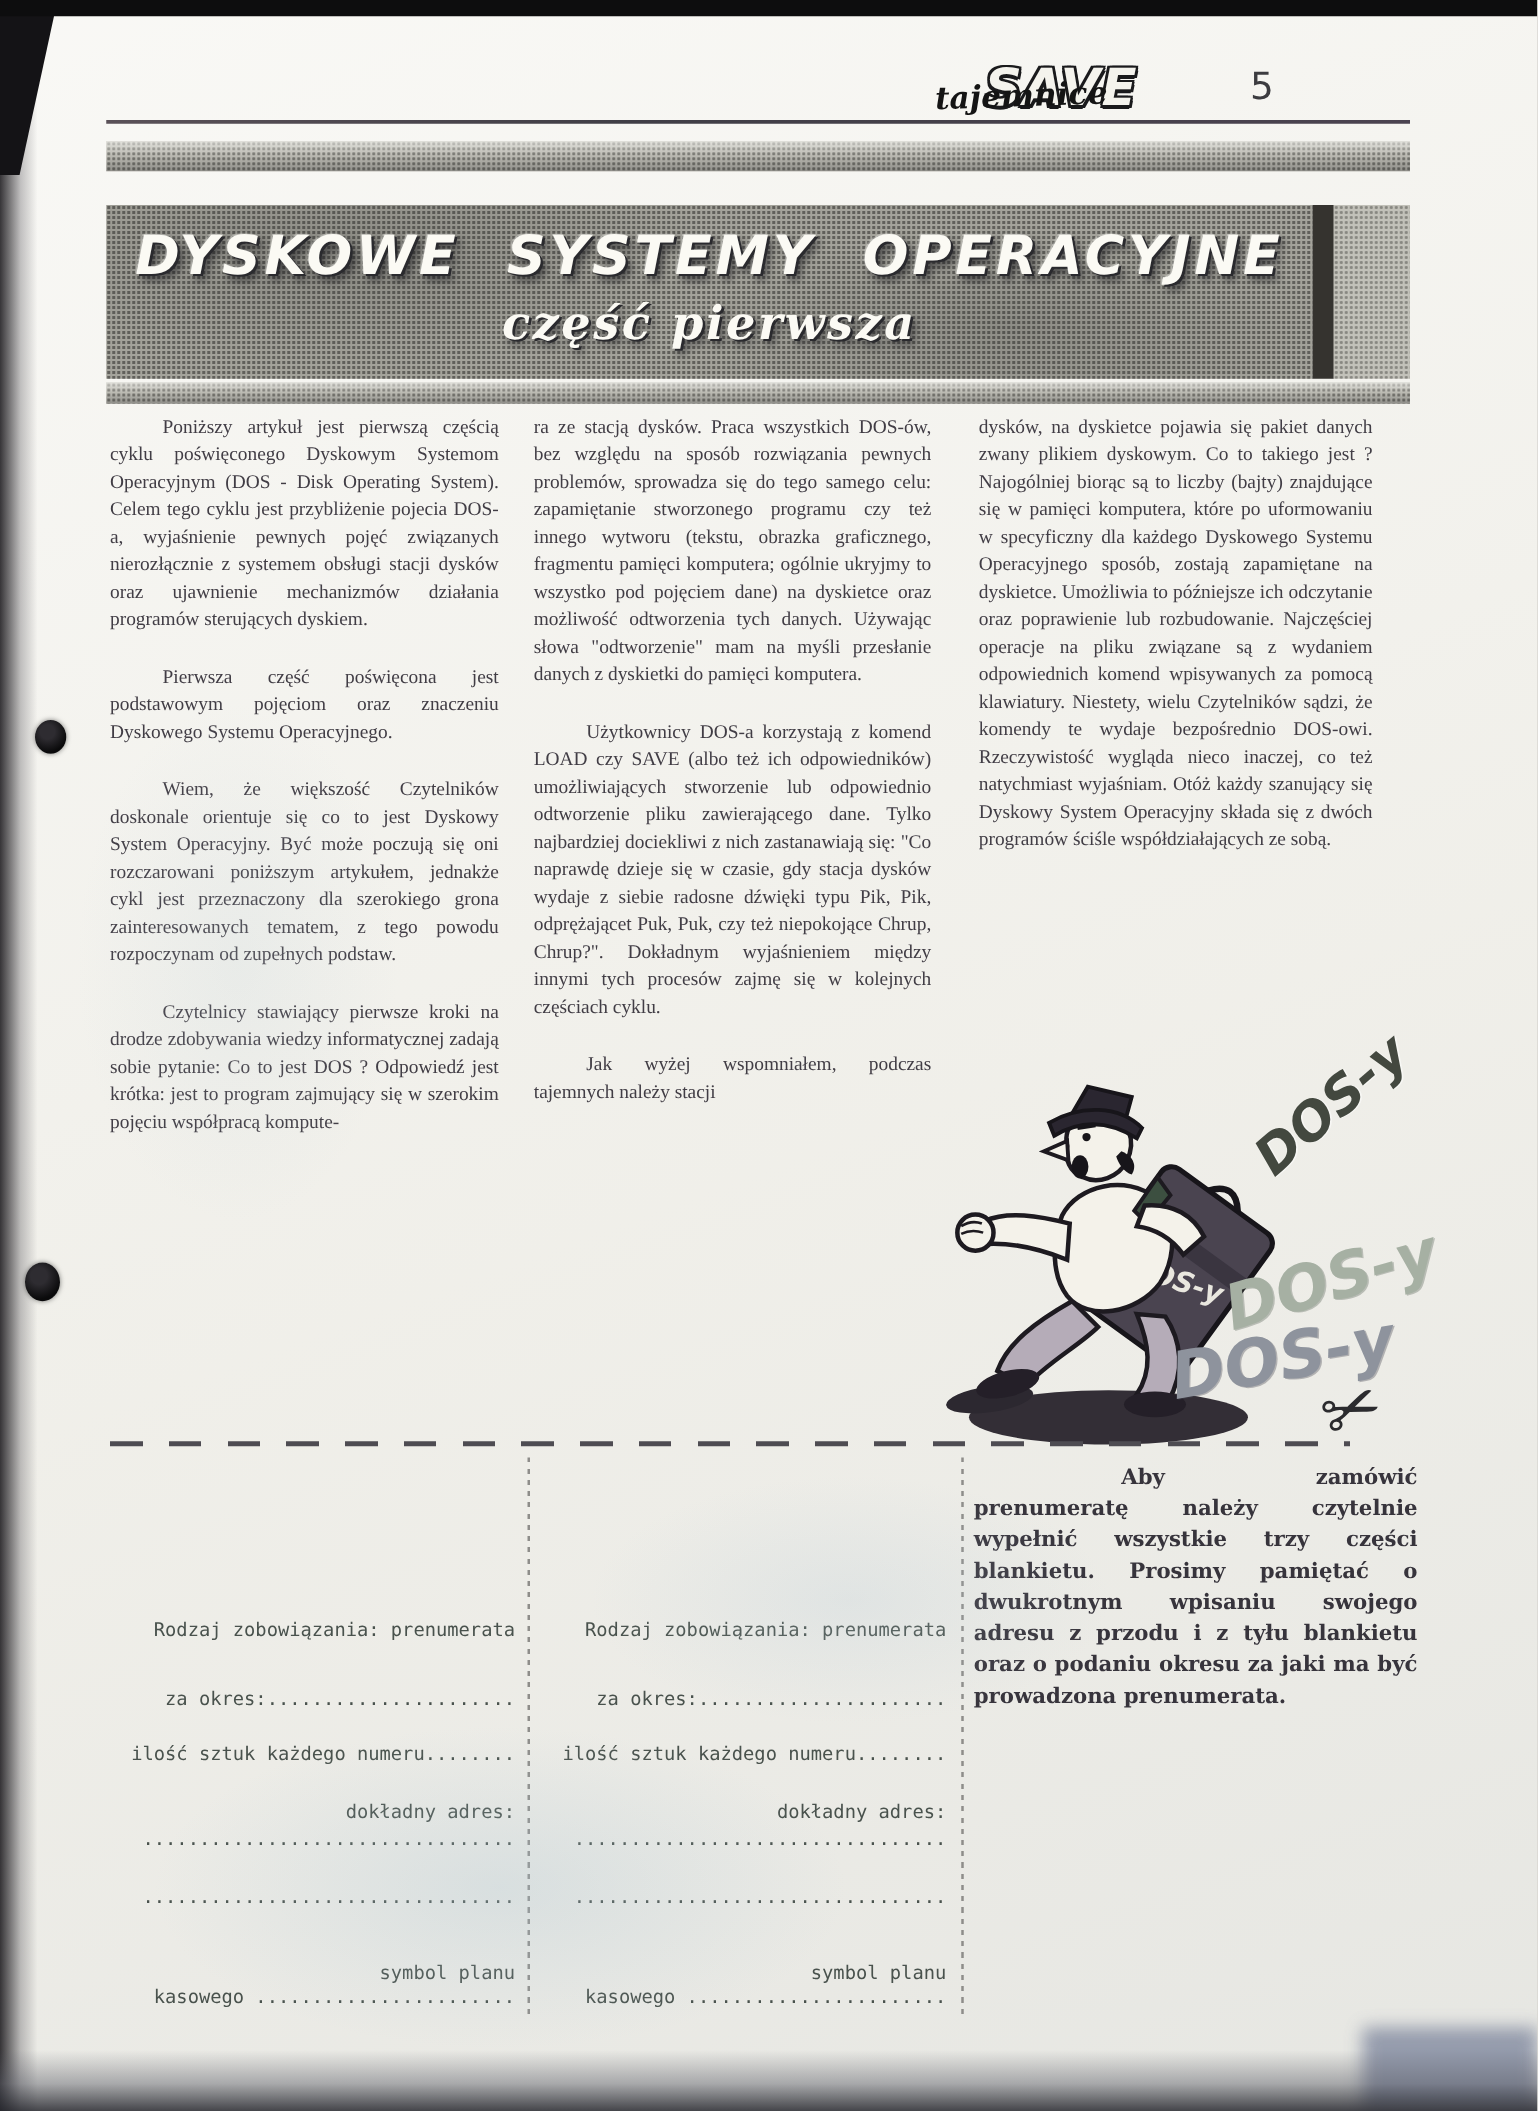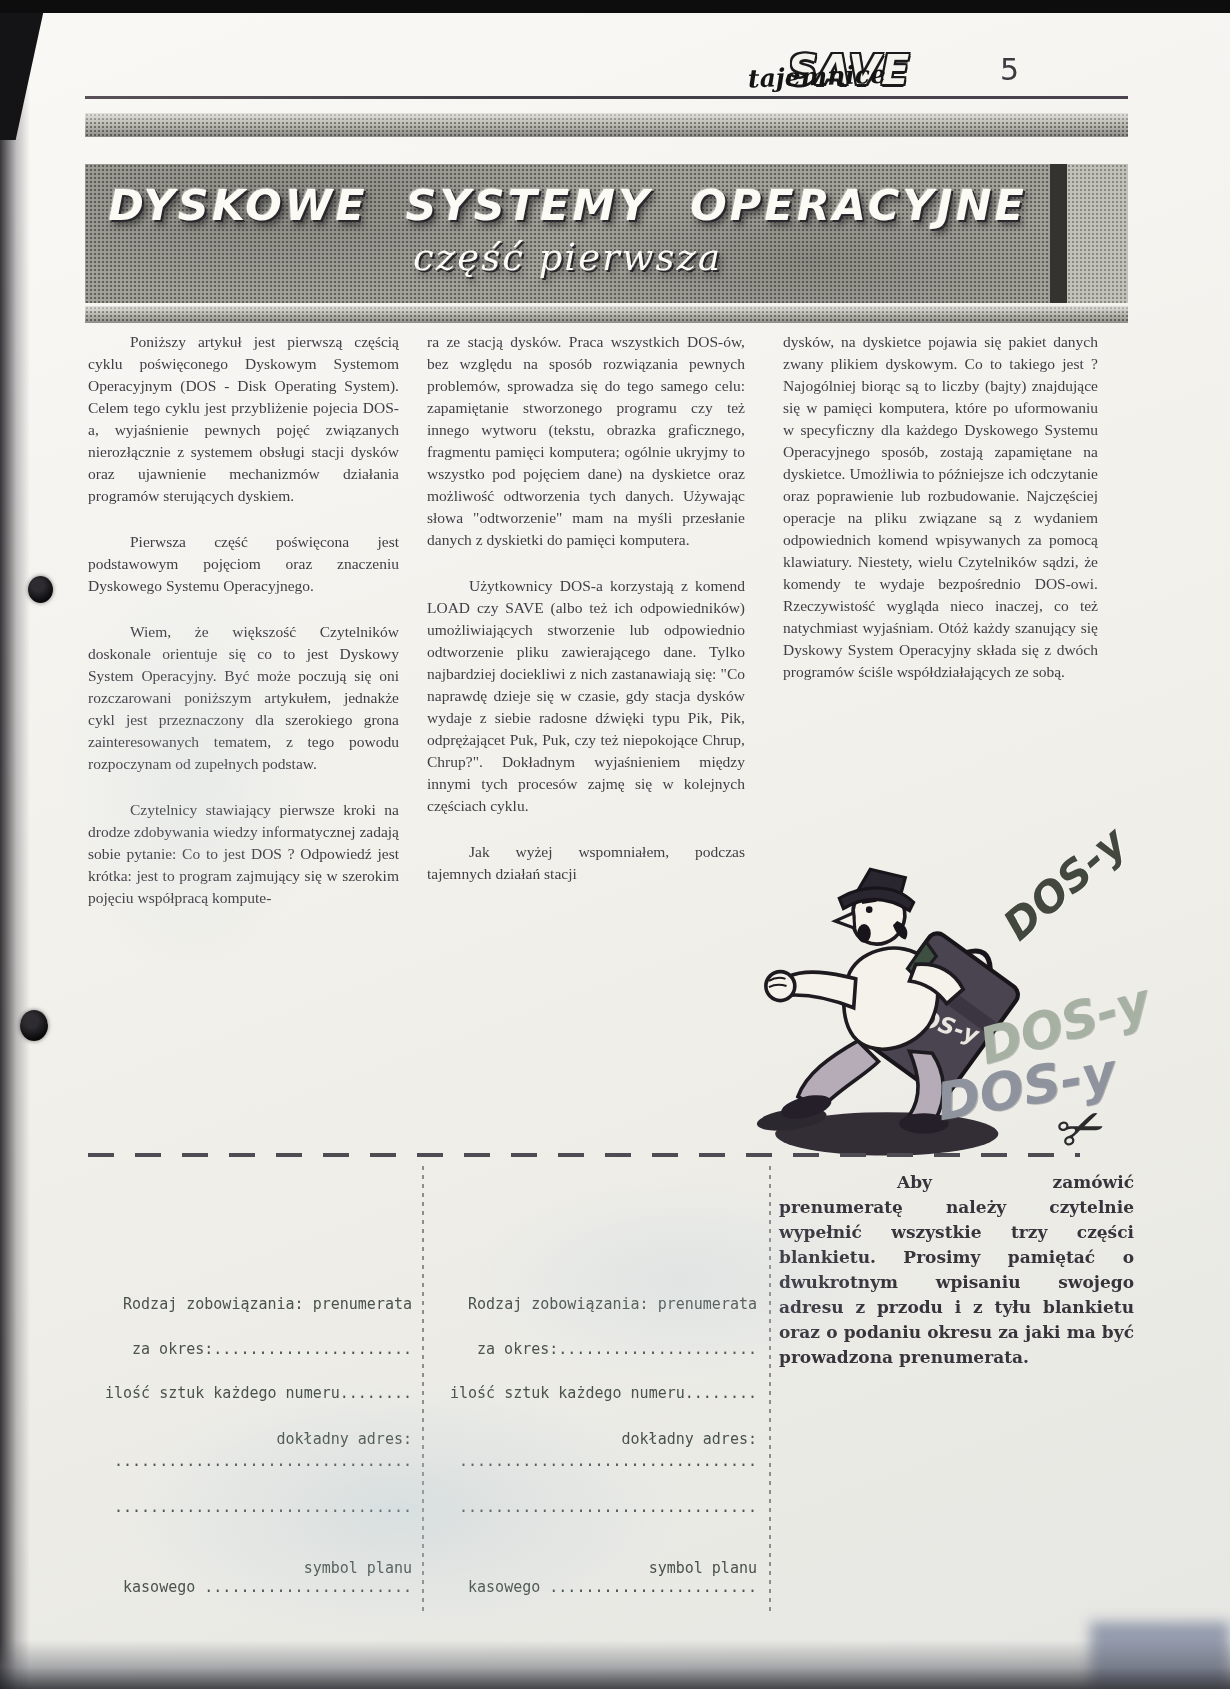--- a/index.html
+++ b/index.html
@@ -50,21 +50,21 @@
         radial-gradient(ellipse 300px 90px at 20% 30%, rgba(60,60,58,.25), rgba(0,0,0,0)),
         radial-gradient(ellipse 260px 80px at 75% 70%, rgba(60,60,58,.22), rgba(0,0,0,0));
       background-size:4px 4px,100% 100%,100% 100%;}
   .banner-bar{left:1050px;top:164px;width:17px;height:139px;background:#35332f;}
   .banner-side{left:1067px;top:164px;width:61px;height:139px;background-color:#c2c1b9;
       background-image:radial-gradient(rgba(50,50,46,.4) 1px, rgba(0,0,0,0) 1.4px);background-size:4px 4px;}
   .banner-title{position:absolute;left:0;top:16px;width:100%;text-align:center;white-space:nowrap;
       font-family:"DejaVu Sans",sans-serif;font-weight:bold;font-style:italic;font-size:43px;letter-spacing:3px;word-spacing:20px;
       color:#fbfaf4;text-shadow:2px 2px 0 #2a2a2e, 4px 5px 7px rgba(22,22,26,.65), -1px -1px 1px rgba(250,250,245,.4);}
   .banner-sub{position:absolute;left:0;top:72px;width:100%;text-align:center;
-      font-family:"DejaVu Serif",serif;font-weight:normal;font-style:italic;font-size:37px;letter-spacing:2px;
+      font-family:"DejaVu Serif",serif;font-weight:bold;font-style:italic;font-size:37px;letter-spacing:2px;
       color:#fbfaf4;text-shadow:2px 2px 0 #2a2a2e, 4px 5px 7px rgba(22,22,26,.6);}
 
   
   .body-text{font-size:15.5px;line-height:22px;text-align:justify;color:#413d45;font-family:Liberation Serif, serif;}
   .body-text p{margin:0 0 24px 0;text-indent:42px;}
   .body-text p.cont{text-indent:0;}
   .col1{left:88px;top:331px;width:311px;height:790px;}
   .col2{left:427px;top:331px;width:318px;height:800px;}
   .col3{left:783px;top:331px;width:315px;height:545px;}
 
@@ -84,21 +84,21 @@
   .vdiv1{left:422px;}
   .vdiv2{left:769px;}
 
   
   .note{left:779px;top:1170px;width:355px;font-size:17px;line-height:25px;font-weight:bold;text-align:justify;color:#37343c;}
   .note p{margin:0;text-indent:118px;}
   .form{width:320px;font-family:"DejaVu Sans Mono",monospace;font-size:15px;color:#49524d;white-space:nowrap;}
   .form1{left:92px;top:1296px;}
   .form2{left:437px;top:1296px;}
   .form .row{height:16px;line-height:16px;text-align:right;}
-  .r2{margin-top:29px;} .r3{margin-top:28px;} .r4{margin-top:30px;} .r5{margin-top:6px;}
+  .r2{margin-top:39px;} .r3{margin-top:28px;} .r4{margin-top:30px;} .r5{margin-top:6px;}
   .r6{margin-top:30px;} .r7{margin-top:45px;} .r8{margin-top:3px;}
 </style>
 </head>
 <body>
 
 <div id="page">
 
   <div class="abs logo">
     <span class="logo-main">SAVE</span>
     <span class="logo-script">tajemnice</span>
@@ -117,21 +117,21 @@
 
   <div class="abs body-text col1">
     <p>Poniższy artykuł jest pierwszą częścią cyklu poświęconego Dyskowym Systemom Operacyjnym (DOS - Disk Operating System). Celem tego cyklu jest przybliżenie pojecia DOS-a, wyjaśnienie pewnych pojęć związanych nierozłącznie z systemem obsługi stacji dysków oraz ujawnienie mechanizmów działania programów sterujących dyskiem.</p>
     <p>Pierwsza część poświęcona jest podstawowym pojęciom oraz znaczeniu Dyskowego Systemu Operacyjnego.</p>
     <p>Wiem, że większość Czytelników doskonale orientuje się co to jest Dyskowy System Operacyjny. Być może poczują się oni rozczarowani poniższym artykułem, jednakże cykl jest przeznaczony dla szerokiego grona zainteresowanych tematem, z tego powodu rozpoczynam od zupełnych podstaw.</p>
     <p>Czytelnicy stawiający pierwsze kroki na drodze zdobywania wiedzy informatycznej zadają sobie pytanie: Co to jest DOS ? Odpowiedź jest krótka: jest to program zajmujący się w szerokim pojęciu współpracą kompute-</p>
   </div>
   <div class="abs body-text col2">
     <p class="cont">ra ze stacją dysków. Praca wszystkich DOS-ów, bez względu na sposób rozwiązania pewnych problemów, sprowadza się do tego samego celu: zapamiętanie stworzonego programu czy też innego wytworu (tekstu, obrazka graficznego, fragmentu pamięci komputera; ogólnie ukryjmy to wszystko pod pojęciem dane) na dyskietce oraz możliwość odtworzenia tych danych. Używając słowa "odtworzenie" mam na myśli przesłanie danych z dyskietki do pamięci komputera.</p>
     <p>Użytkownicy DOS-a korzystają z komend LOAD czy SAVE (albo też ich odpowiedników) umożliwiających stworzenie lub odpowiednio odtworzenie pliku zawierającego dane. Tylko najbardziej dociekliwi z nich zastanawiają się: "Co naprawdę dzieje się w czasie, gdy stacja dysków wydaje z siebie radosne dźwięki typu Pik, Pik, odprężającet Puk, Puk, czy też niepokojące Chrup, Chrup?". Dokładnym wyjaśnieniem między innymi tych procesów zajmę się w kolejnych częściach cyklu.</p>
-    <p>Jak wyżej wspomniałem, podczas tajemnych działań stacji</p>
+    <p>Jak wyżej wspomniałem, podczas tajemnych należy stacji</p>
   </div>
   <div class="abs body-text col3">
     <p class="cont">dysków, na dyskietce pojawia się pakiet danych zwany plikiem dyskowym. Co to takiego jest ? Najogólniej biorąc są to liczby (bajty) znajdujące się w pamięci komputera, które po uformowaniu w specyficzny dla każdego Dyskowego Systemu Operacyjnego sposób, zostają zapamiętane na dyskietce. Umożliwia to późniejsze ich odczytanie oraz poprawienie lub rozbudowanie. Najczęściej operacje na pliku związane są z wydaniem odpowiednich komend wpisywanych za pomocą klawiatury. Niestety, wielu Czytelników sądzi, że komendy te wydaje bezpośrednio DOS-owi. Rzeczywistość wygląda nieco inaczej, co też natychmiast wyjaśniam. Otóż każdy szanujący się Dyskowy System Operacyjny składa się z dwóch programów ściśle współdziałających ze sobą.</p>
   </div>
 
   <div class="abs illus">
     <svg width="280" height="310" viewBox="0 0 270 300" style="position:absolute;left:14px;top:14px;">
 
       <ellipse cx="128" cy="266" rx="108" ry="21" fill="#332e36"></ellipse>
       <ellipse cx="36" cy="252" rx="34" ry="10" fill="#2c2830" transform="rotate(-8 36 252)"></ellipse>

